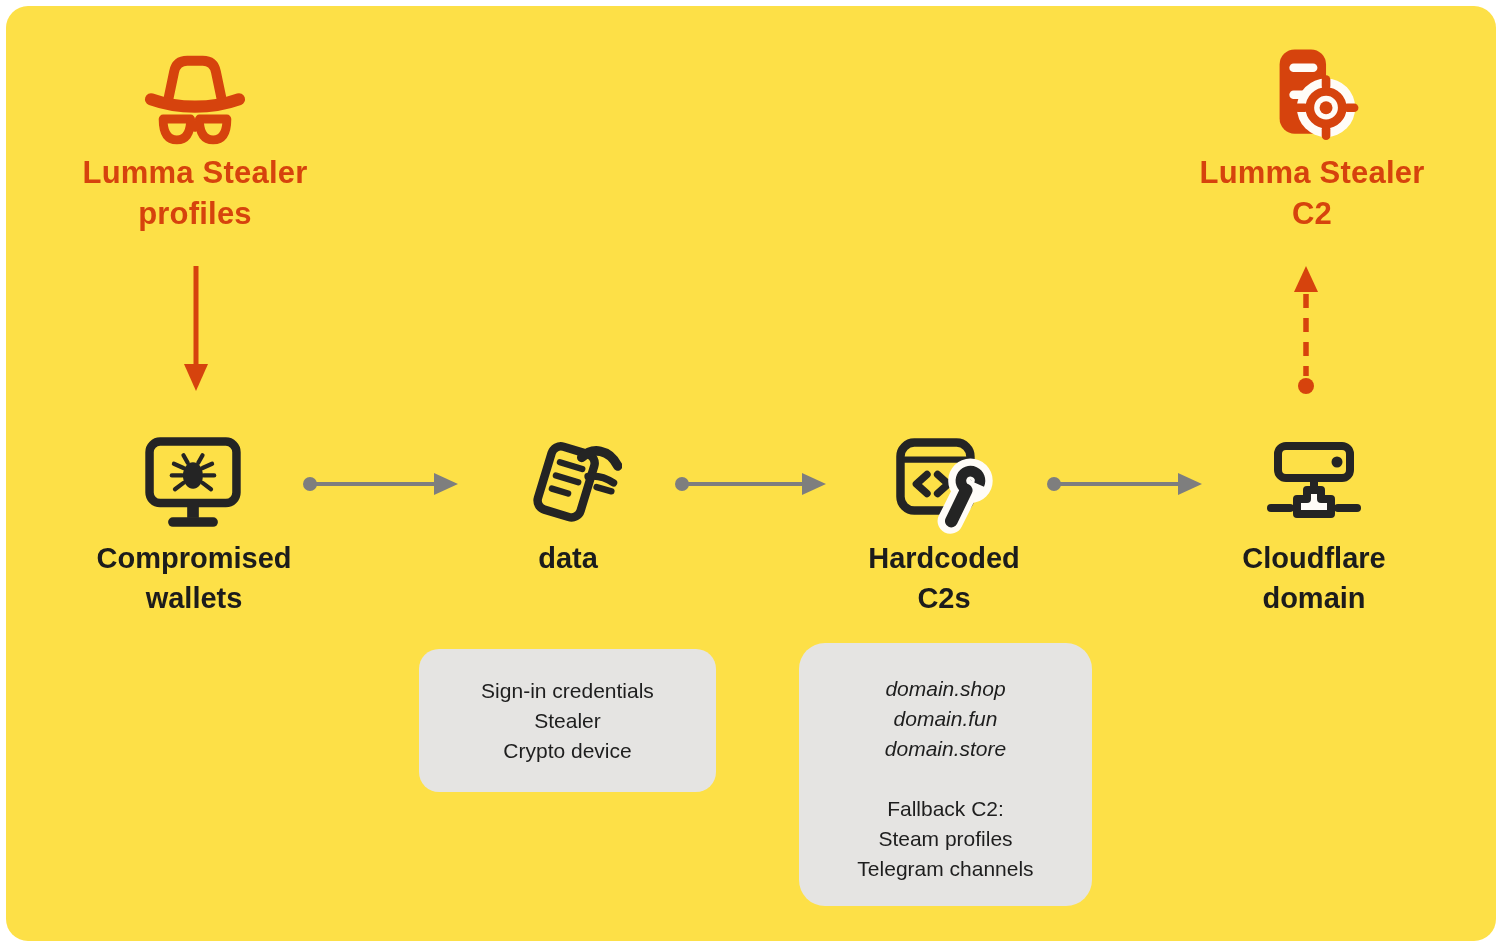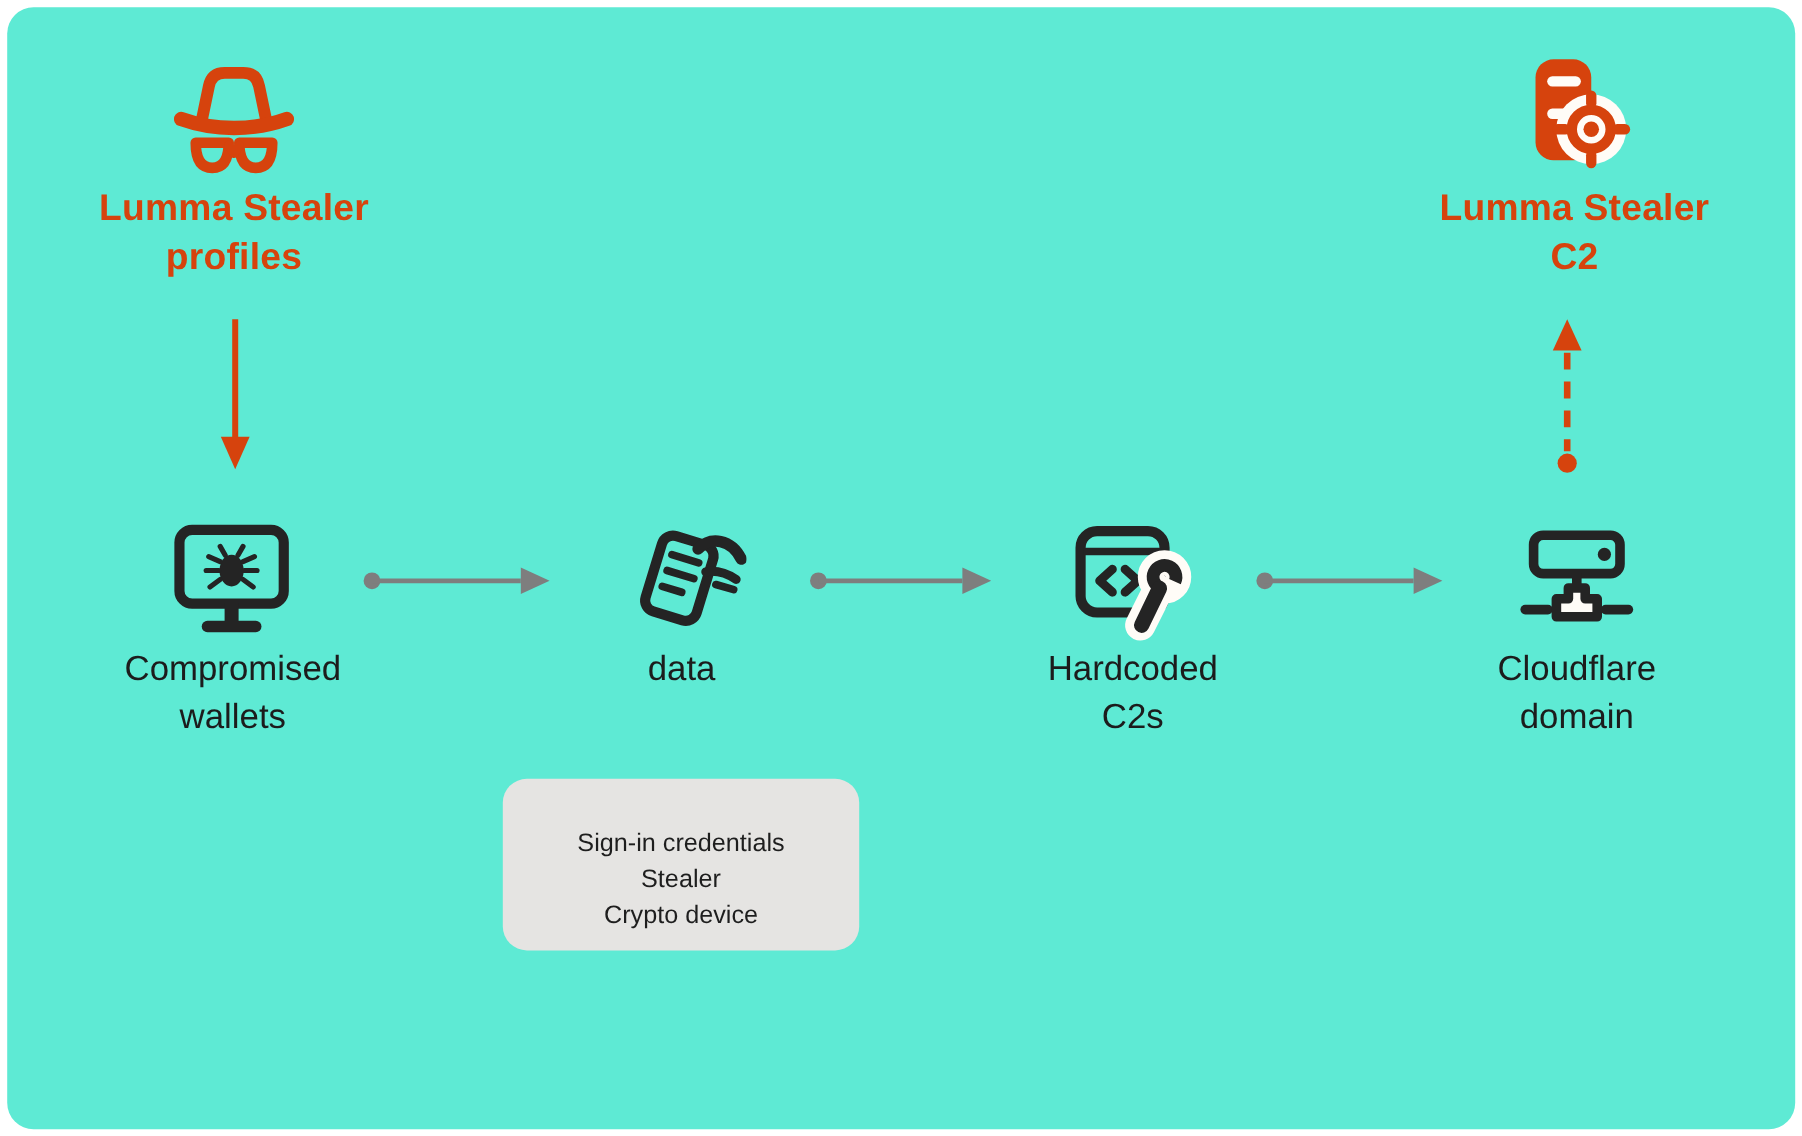--- a/index.html
+++ b/index.html
@@ -1,20 +1,20 @@
 <!DOCTYPE html>
 <html><head>
 <meta charset="utf-8">
 <style>
   html,body{margin:0;padding:0;background:#ffffff;}
   body{width:1502px;height:947px;position:relative;font-family:"Liberation Sans","DejaVu Sans",sans-serif;}
-  .canvas{position:absolute;left:6px;top:6px;right:6px;bottom:6px;background:#5eead4;border-radius:22px;overflow:hidden;}
+  .canvas{position:absolute;left:6px;top:6px;right:6px;bottom:6px;background:#fde047;border-radius:22px;overflow:hidden;}
   .abs{position:absolute;}
   .actor-label{width:320px;text-align:center;font-size:31px;font-weight:bold;color:#d6430d;line-height:41px;letter-spacing:.2px;}
-  .node-label{width:320px;text-align:center;font-size:29px;font-weight:normal;color:#1c1c1c;line-height:40px;}
+  .node-label{width:320px;text-align:center;font-size:29px;font-weight:bold;color:#1c1c1c;line-height:40px;}
   .callout{background:#e5e4e2;border-radius:22px;text-align:center;color:#1e1e1e;font-size:21px;line-height:30px;}
   .callout .it{font-style:italic;}
   .callout .gap{height:30px;}
   .iconbox svg{display:block;}
 </style>
 </head>
 <body>
 
 <div class="canvas">
 
@@ -162,20 +162,29 @@
   </div>
   <div class="abs node-label" style="left:778px;top:532px;">
     <div>Hardcoded</div>
     <div>C2s</div>
   </div>
   <div class="abs node-label" style="left:1148px;top:532px;text-align:center;">
     <div>Cloudflare</div>
     <div>domain</div>
   </div>
 
-  <div class="abs callout" style="left:413px;top:643px;width:297px;height:143px;padding-top:39px;box-sizing:border-box;border-radius:20px;">
+  <div class="abs callout" style="left:413px;top:643px;width:297px;height:143px;padding-top:27px;box-sizing:border-box;border-radius:20px;">
     <div>Sign-in credentials</div>
     <div>Stealer</div>
     <div>Crypto device</div>
   </div>
 
+  <div class="abs callout" style="left:793px;top:637px;width:293px;height:263px;padding-top:31px;box-sizing:border-box;border-radius:26px;">
+    <div class="it">domain.shop</div>
+    <div class="it">domain.fun</div>
+    <div class="it">domain.store</div>
+    <div class="gap"></div>
+    <div>Fallback C2:</div>
+    <div>Steam profiles</div>
+    <div>Telegram channels</div>
+  </div>
 
 </div>
 
 </body></html>

